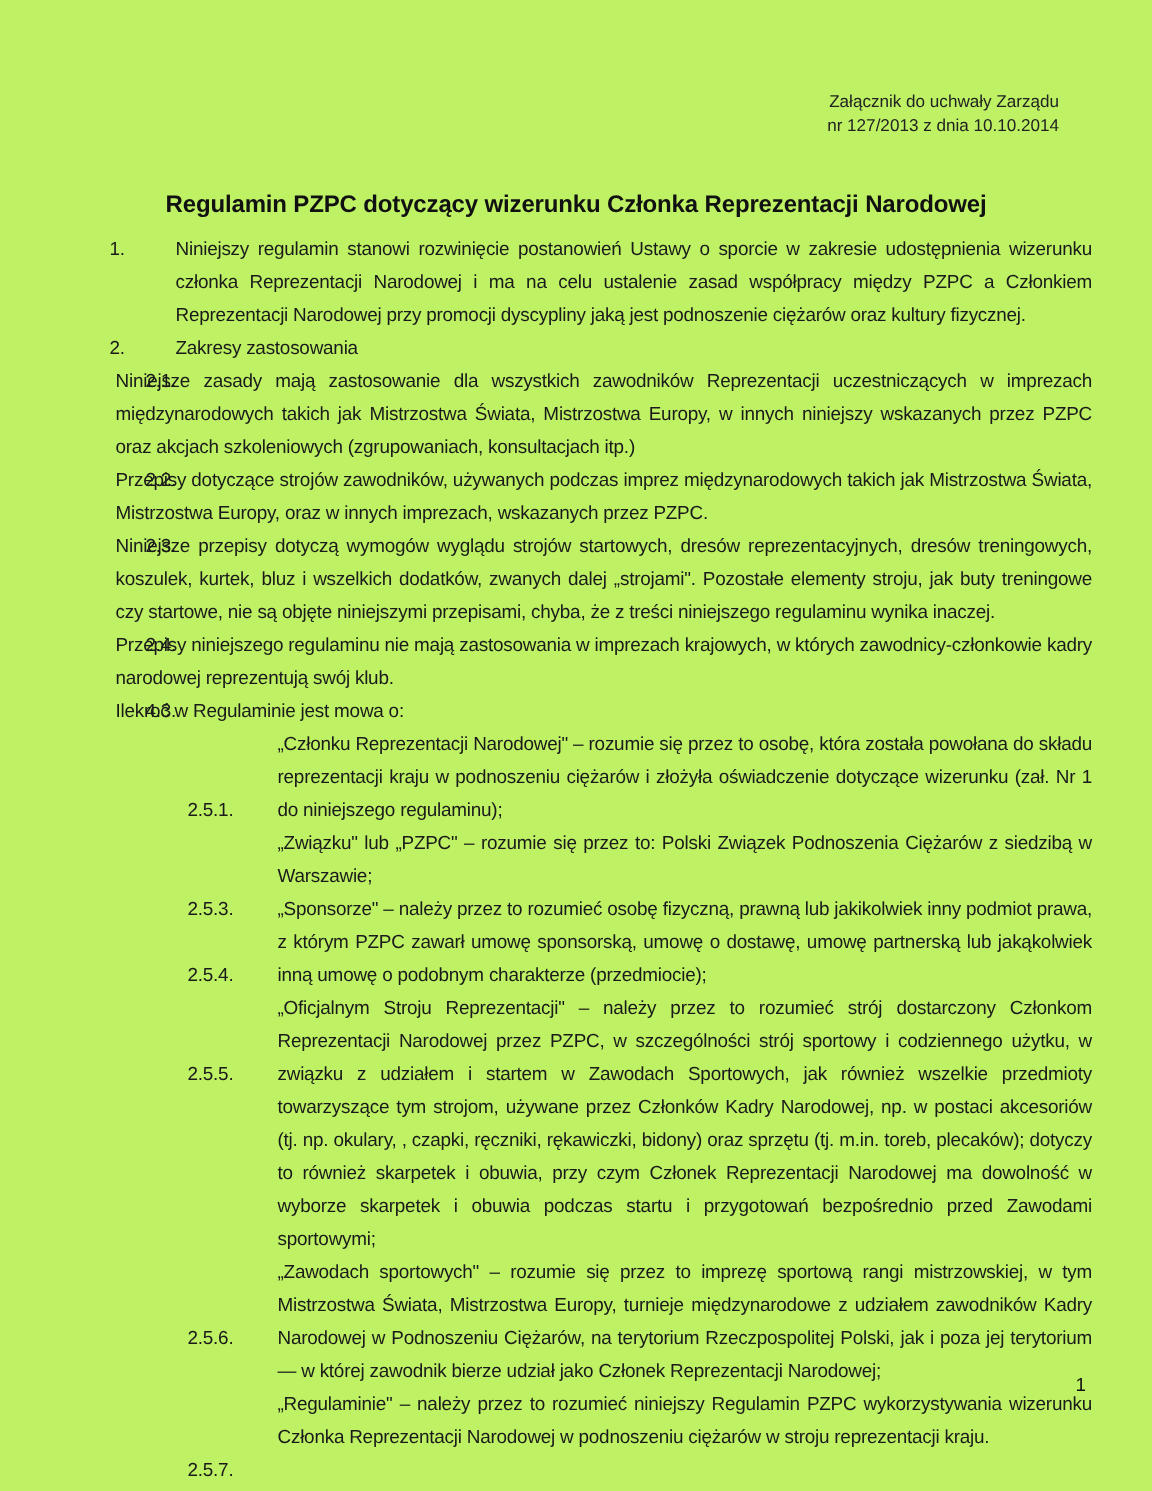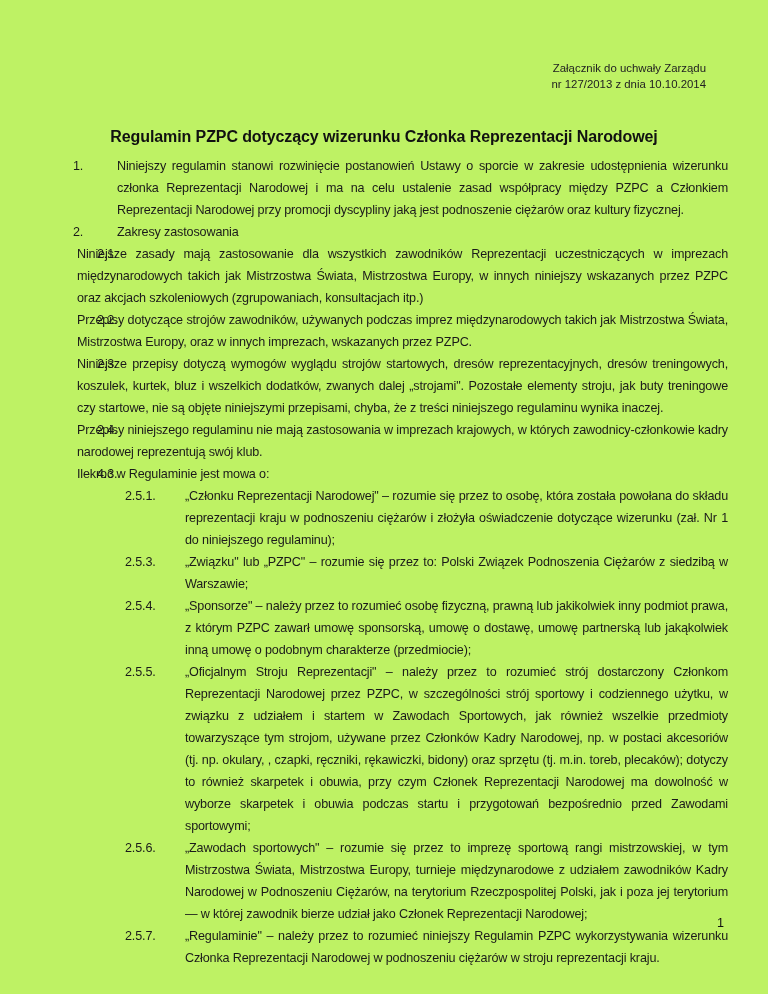--- a/index.html
+++ b/index.html
@@ -22,21 +22,21 @@
     position: absolute; left: 0; top: 155px; width: 768px;
     font-size: 12.6px; line-height: 22px; letter-spacing: -0.15px;
   }
   .item { position: relative; }
   .l1 { padding-left: 97px; padding-right: 40px; }
   .l2 { padding-left: 57px; padding-right: 40px; }
   .l3 { padding-left: 165px; padding-right: 40px; }
   .num { position: absolute; top: 0; }
   .l1 > .num { left: 73px; }
   .l2 > .num { left: 97px; }
-  .l3 > .num { left: 125px; }
+  .l3 > .num { left: 125px; margin-top: 44px; }
   .txt { display: block; text-align: justify; margin-left: 20px; }
   .txt.last-left { text-align-last: left; }
   .pagenum {
     position: absolute; right: 44px; top: 916px; font-size: 12.6px; color: #111;
   }
 </style>
 </head>
 <body>
 
 <div class="page">

